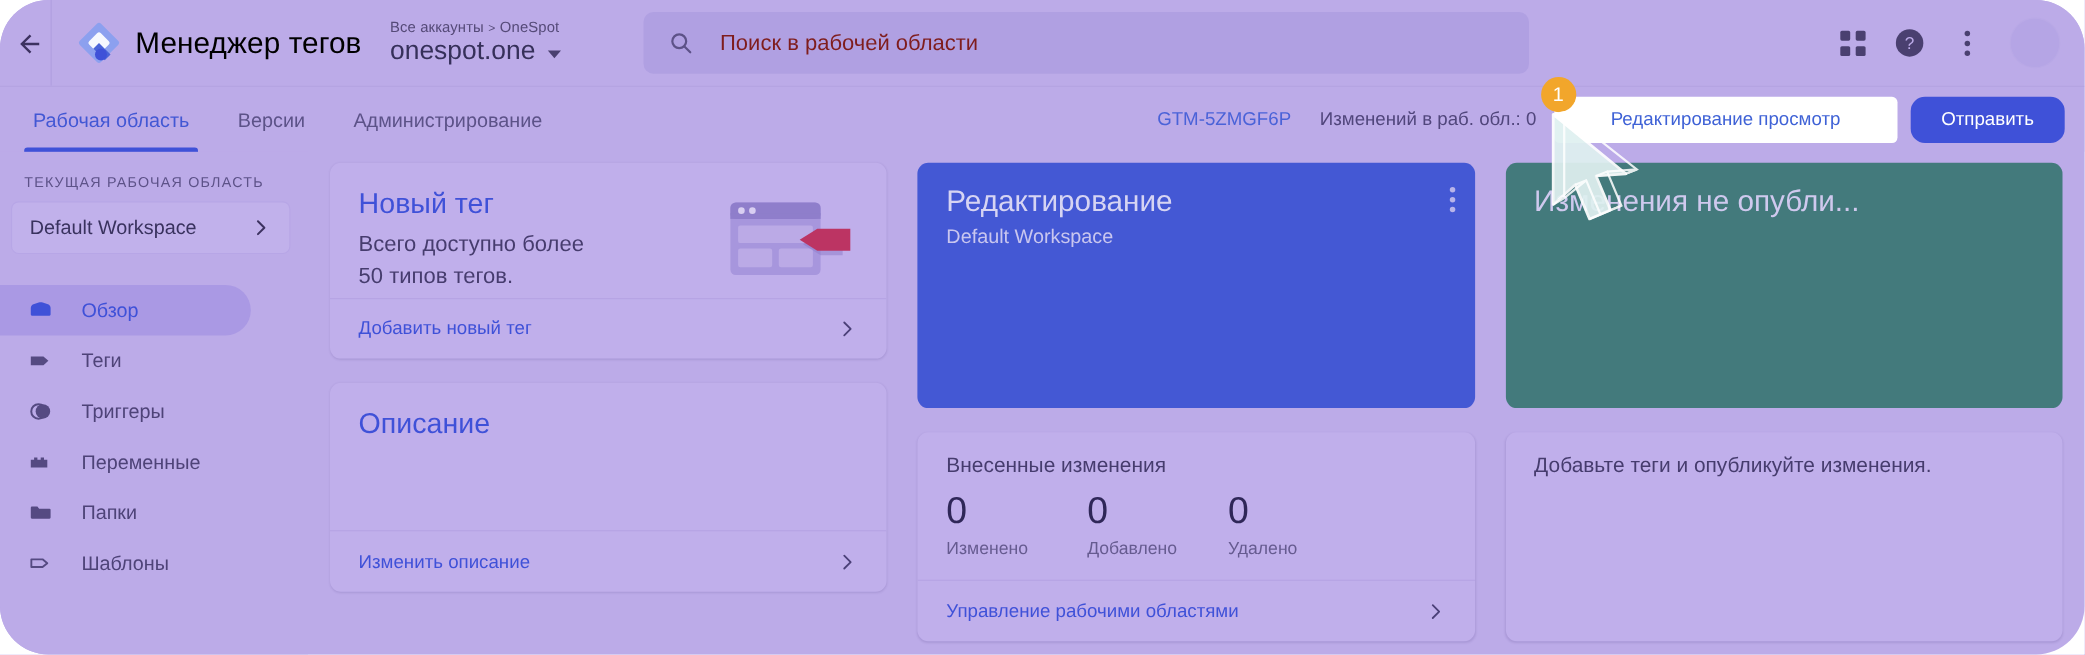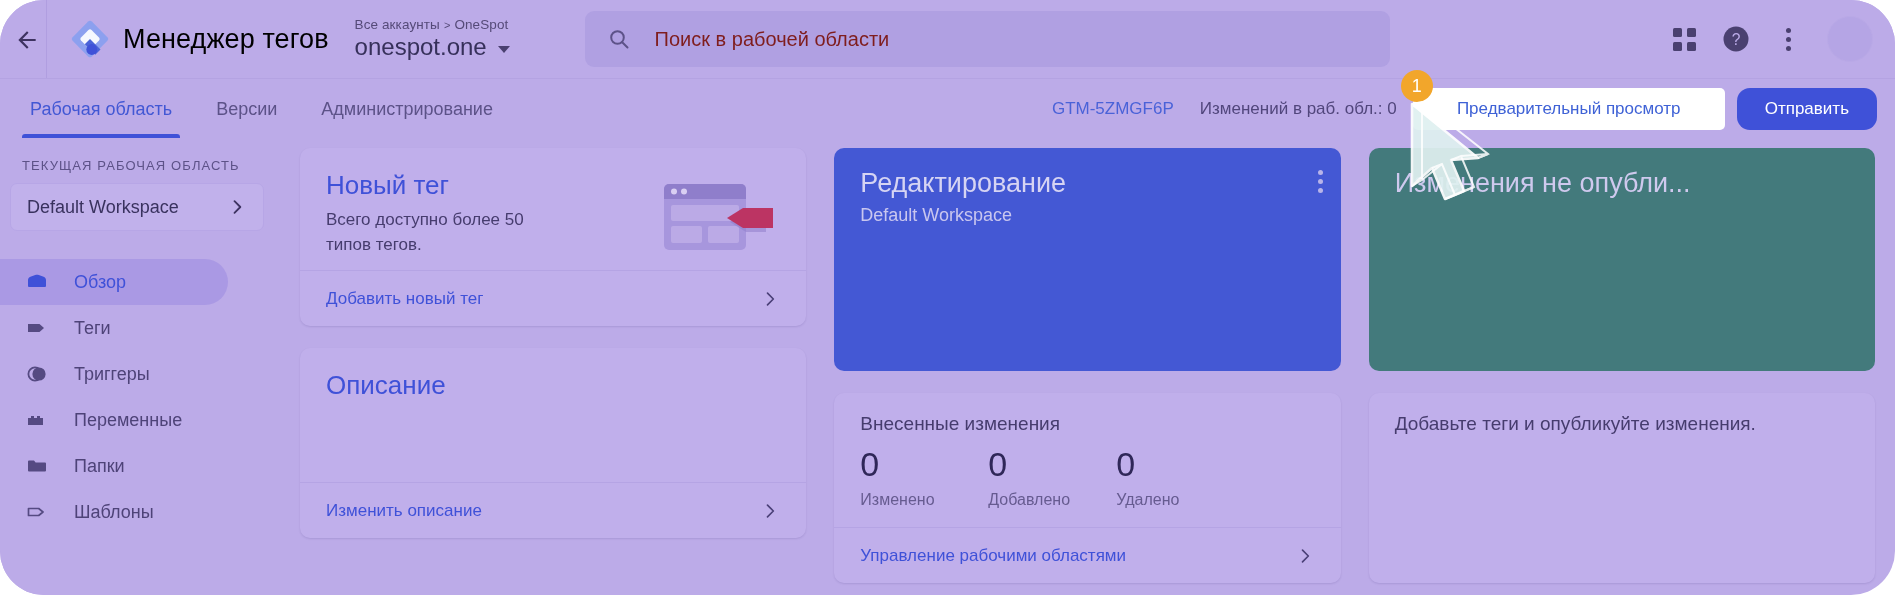--- a/index.html
+++ b/index.html
@@ -163,21 +163,21 @@
     height:56px; border-top:1px solid #b5a4e4;
     display:flex; align-items:center; padding: 0 26px; cursor:pointer;
   }
   .card-footer .flink { font-size:17px; color:#3f51d8; white-space:nowrap; }
   .card-footer .fchev { margin-left:auto; }
 
   
   #card-new-tag { height: 178px; display:flex; flex-direction:column; }
   #card-new-tag .body { flex:1; padding: 22px 26px 0 26px; display:flex; }
   #new-tag-title { font-size:26px; color:#3f51d8; white-space:nowrap; }
-  #new-tag-sub { font-size:17px; color:#463c6e; line-height:1.45; margin-top:7px; max-width:230px; }
+  #new-tag-sub { font-size:20px; color:#463c6e; line-height:1.45; margin-top:7px; max-width:230px; }
   #new-tag-illustration { margin-left:auto; margin-top:4px; }
 
   
   #card-description { height: 190px; display:flex; flex-direction:column; }
   #card-description .body { flex:1; padding: 22px 26px 0 26px; }
   #desc-title { font-size:26px; color:#3f51d8; white-space:nowrap; }
 
   
   #card-editing {
     height: 223px; background:#4458d4; border-radius:10px; position:relative;
@@ -291,21 +291,21 @@
         <span>Администрирование</span>
       </div>
     </div>
 
     <div id="nav-right">
       <div id="gtm-id">GTM-5ZMGF6P</div>
       <div id="changes-count">Изменений в раб. обл.: 0</div>
 
       <div id="preview-wrap">
         <div id="preview-badge">1</div>
-        <div id="preview-btn">Предварительный просмотр</div>
+        <div id="preview-btn">Редактирование просмотр</div>
       </div>
 
       <div id="submit-btn">Отправить</div>
     </div>
   </div>
 
   <div id="sidebar">
     <div id="sidebar-heading">ТЕКУЩАЯ РАБОЧАЯ ОБЛАСТЬ</div>
 
     <div id="workspace-box">

